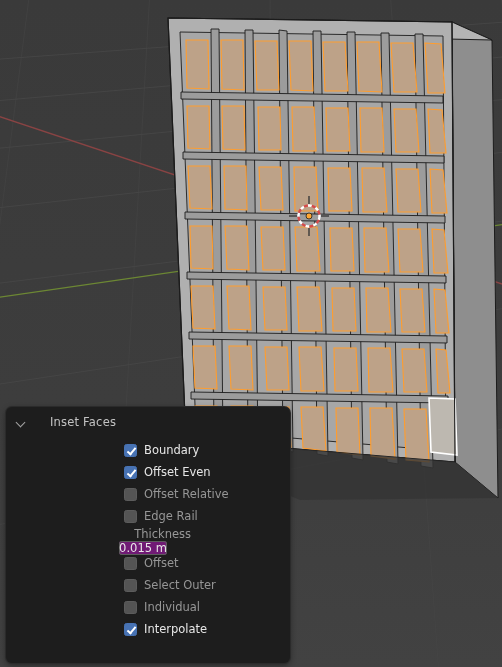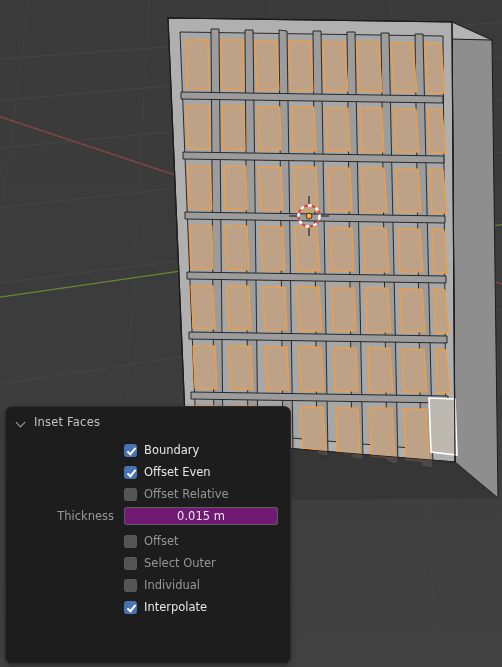--- a/index.html
+++ b/index.html
@@ -35,21 +35,21 @@
     width: 284px;
     height: 256px;
     background: #1d1d1d;
     border-radius: 6px;
     box-shadow: 0 0 0 1px #2b2b2b, 0 2px 6px rgba(0,0,0,.45);
     overflow: hidden;
   }
   .panel-header {
     display: flex;
     align-items: center;
-    gap: 7px;
+    gap: 23px;
     height: 24px;
     padding: 0 0 0 10px;
     margin-top: 3px;
   }
   .chevron {
     width: 11px; height: 11px;
     display: inline-block;
     position: relative;
     flex: 0 0 auto;
   }
@@ -137,21 +137,21 @@
     background: #701a75;
     border-radius: 3px;
     display: flex;
     align-items: center;
     justify-content: center;
     color: #e8e8e8;
     font-size: 11.5px;
     box-shadow: inset 0 0 0 1px #5d5d5d;
     max-width: 156px;
   }
-  .field-row { margin-bottom: 3px; }
+  .field-row { margin-bottom: 3px; flex-direction: column; }
 </style>
 </head>
 <body>
 
 <div id="app">
 
   <div id="viewport">
     <svg id="viewport-svg" width="502" height="667" viewBox="0 0 502 667">
       <defs>
         <linearGradient id="bgGrad" x1="0" y1="0" x2="0" y2="1">
@@ -344,20 +344,27 @@
       </div>
 
       <div class="row">
         <div class="row-spacer"></div>
         <label class="checkbox-wrap">
           <span class="cb off"></span>
           <span class="cb-label dim">Offset Relative</span>
         </label>
       </div>
 
+      <div class="row">
+        <div class="row-spacer"></div>
+        <label class="checkbox-wrap">
+          <span class="cb off"></span>
+          <span class="cb-label dim">Edge Rail</span>
+        </label>
+      </div>
 
       <div class="row field-row">
         <div class="row-label">Thickness</div>
         <div class="value-field">0.015 m</div>
       </div>
 
 
       <div class="row">
         <div class="row-spacer"></div>
         <label class="checkbox-wrap">

